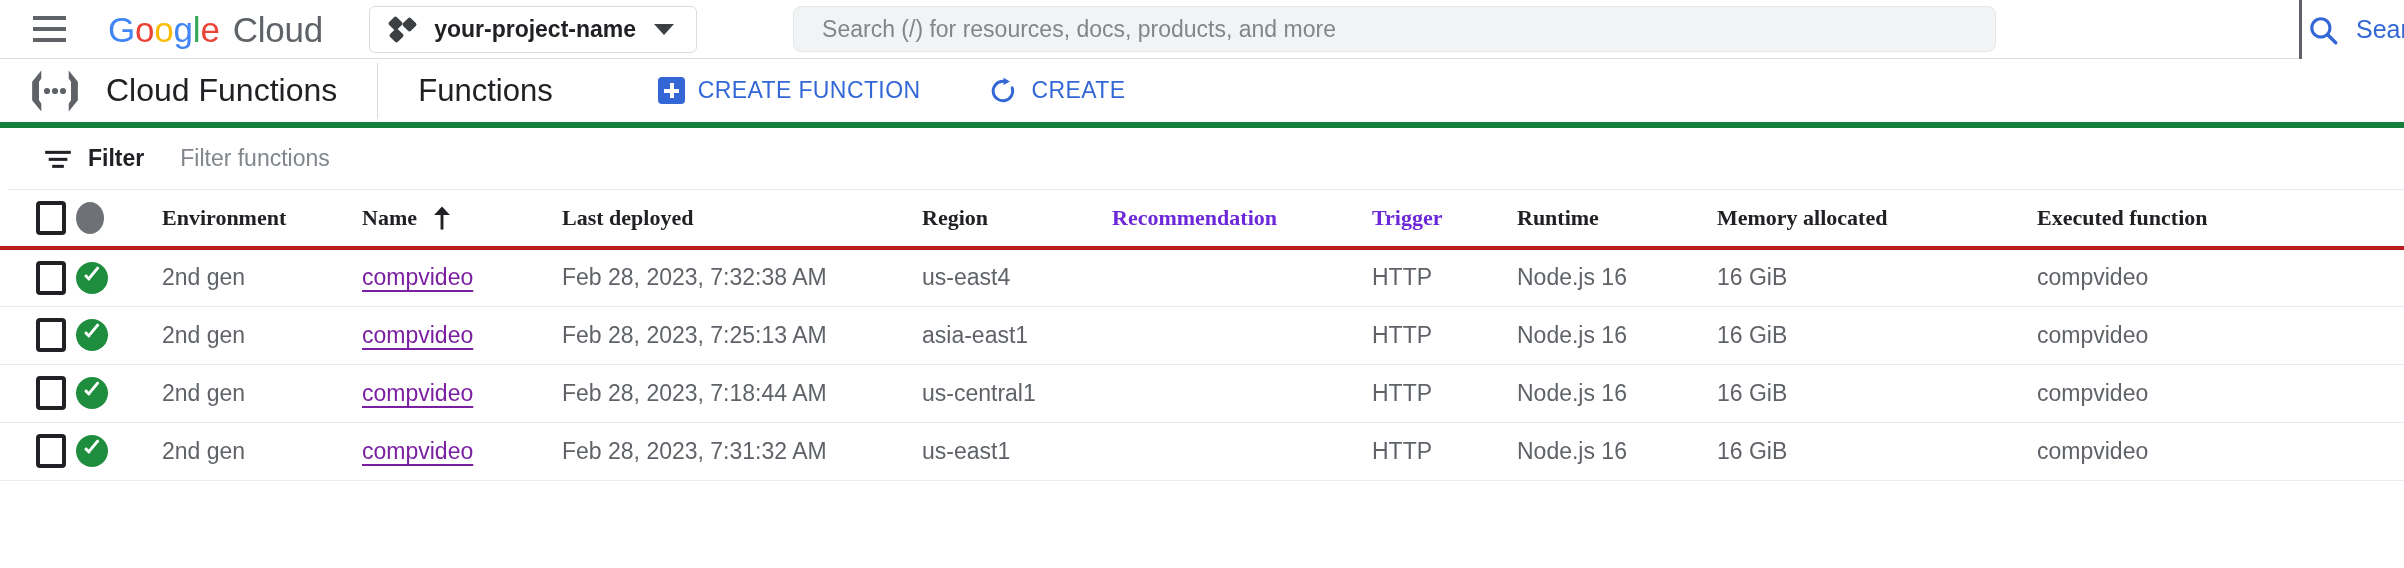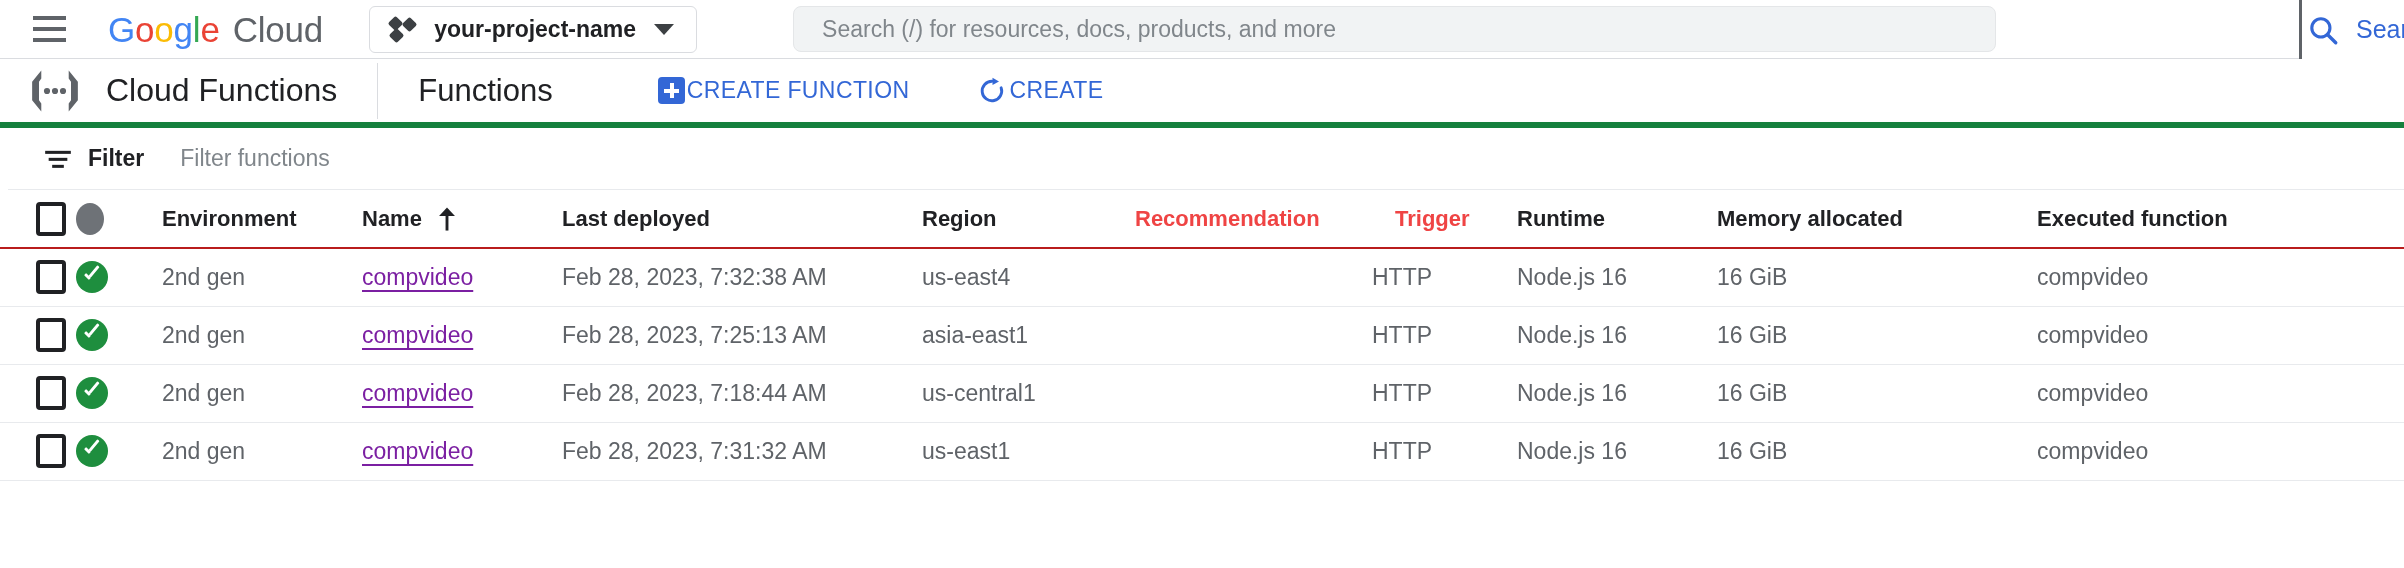--- a/index.html
+++ b/index.html
@@ -130,21 +130,21 @@
   }
   .vdiv {
     width: 1px; height: 56px; background: #dadce0; margin: 0 40px;
     flex: 0 0 auto;
   }
   .page-title {
     font-size: 31px; color: #202124; font-weight: 400; white-space: nowrap;
   }
   .actions { display: flex; align-items: center; margin-left: 105px; gap: 68px; }
   .act {
-    display: flex; align-items: center; gap: 2px;
+    display: flex; align-items: center; gap: 13px;
     cursor: pointer; user-select: none;
   }
   .act .t {
     color: #3367d6; font-size: 23px; font-weight: 500; letter-spacing: .4px;
     white-space: nowrap;
   }
   .plusbox {
     width: 27px; height: 27px; background: #3367d6; border-radius: 4px;
     position: relative; flex: 0 0 auto;
   }
@@ -170,28 +170,28 @@
     font-size: 23px; color: #80868b; margin-left: 36px; white-space: nowrap;
     cursor: text;
   }
 
   
   table.fx { width: 2404px; border-collapse: collapse; table-layout: fixed; }
   table.fx th, table.fx td {
     text-align: left; padding: 0; vertical-align: middle;
     font-weight: 400; white-space: nowrap;
   }
-  table.fx thead tr { height: 58px; border-bottom: 2px solid #b91c1c; }
+  table.fx thead tr { height: 58px; border-bottom: 4px solid #b91c1c; font-family: Liberation Serif, serif; }
   table.fx tbody tr { height: 58px; border-bottom: 1px solid #e8eaed; }
 
   th .hd {
     font-size: 22px; font-weight: 700; color: #202124;
     display: inline-flex; align-items: center; gap: 14px;
   }
-  th.dim .hd { color: #ef4444; font-weight: 700; margin-left: 23px; }
+  th.dim .hd { color: #6d28d9; font-weight: 700; }
 
   td .cell { font-size: 23px; color: #5f6368; text-align: center; }
 
   .c-chk  { width: 76px;  padding-left: 36px !important; }
   .c-st   { width: 86px; }
   .c-env  { width: 200px; }
   .c-name { width: 200px; }
   .c-dep  { width: 360px; }
   .c-reg  { width: 190px; }
   .c-rec  { width: 260px; }

